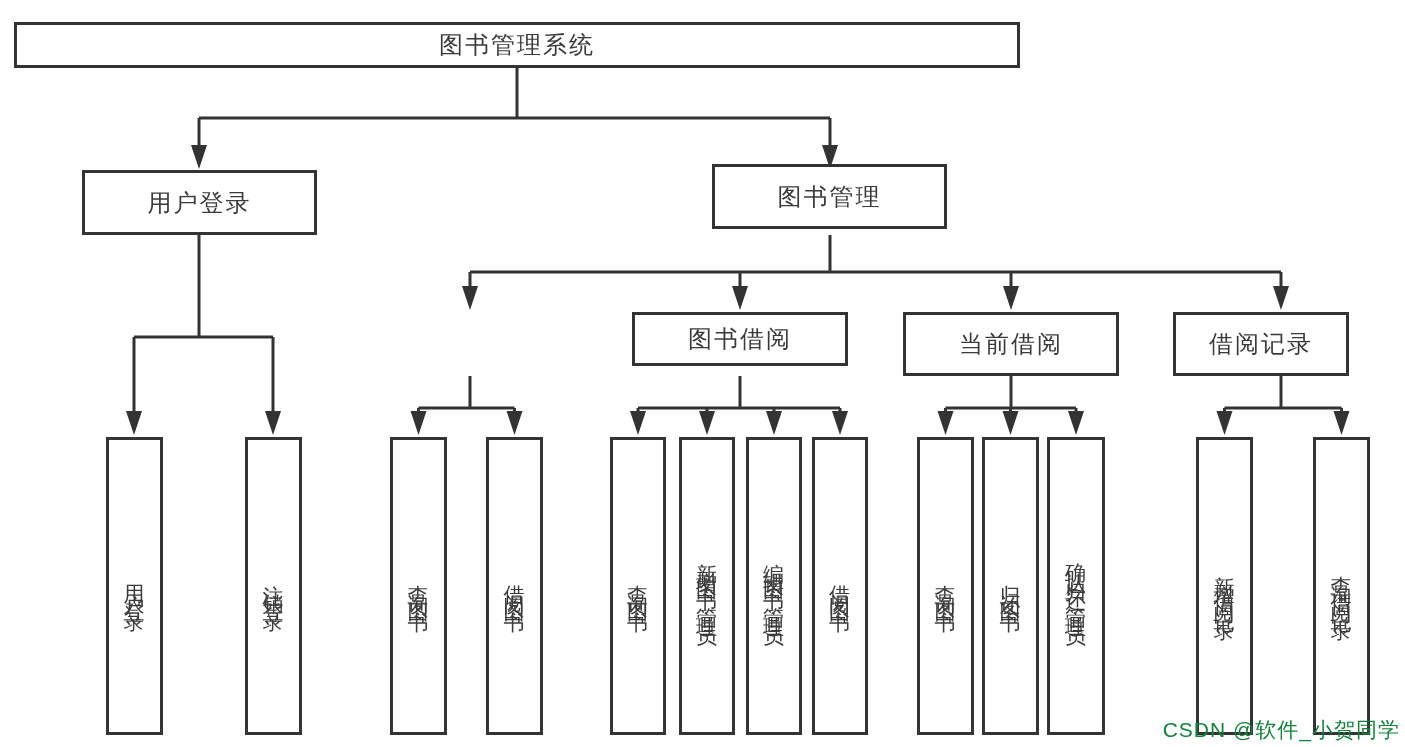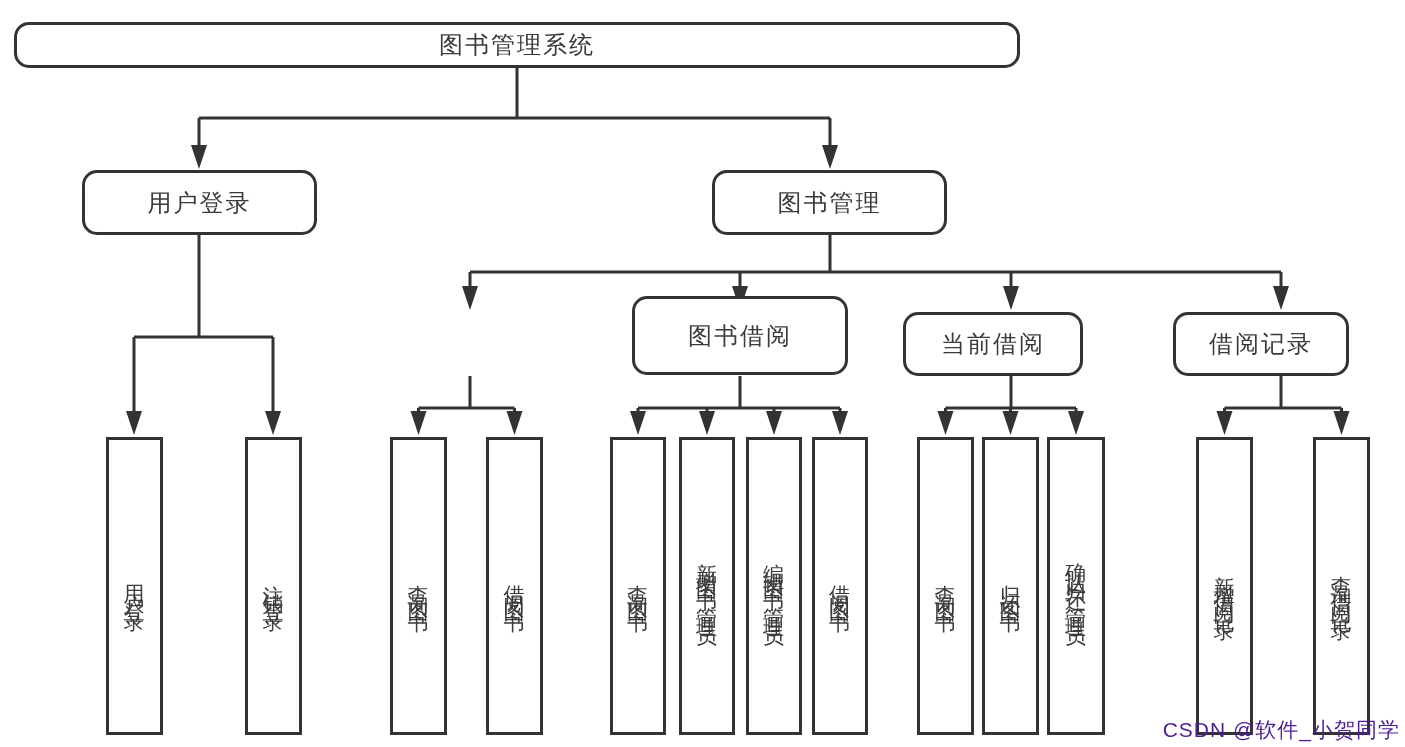--- a/index.html
+++ b/index.html
@@ -20,35 +20,35 @@
     position: absolute;
     box-sizing: border-box;
     background: #ffffff;
     border: 3px solid #333333;
     display: flex;
     align-items: center;
     justify-content: center;
     color: #3a3a3a;
     z-index: 2;
   }
-  .node.h { font-size: 24px; letter-spacing: 2px; white-space: nowrap; border-radius: 15px; }
+  .node.h { font-size: 24px; letter-spacing: 2px; white-space: nowrap; }
   .node.v { font-size: 21px; }
   .node.v .vtext {
     writing-mode: vertical-rl;
     text-orientation: mixed;
     letter-spacing: 9px;
     line-height: 1;
   }
   .watermark {
     position: absolute;
     right: 5px;
     bottom: 3px;
     font-size: 21px;
     letter-spacing: 1px;
-    color: #4c1d95;
+    color: #15803d;
     z-index: 5;
     white-space: nowrap;
   }
   .wire   { stroke: #333333; stroke-width: 3; fill: none; }
   .ahead  { fill: #333333; stroke: none; }
 </style>
 </head>
 <body>
 
 <div class="canvas">
@@ -103,28 +103,28 @@
     </g>
   </svg>
 
   <div class="node h" style="left:14px;top:22px;width:1006px;height:46px">
     <span>图书管理系统</span>
   </div>
 
   <div class="node h" style="left:82px;top:170px;width:235px;height:65px">
     <span>用户登录</span>
   </div>
-  <div class="node h" style="left:712px;top:170px;width:235px;height:65px">
+  <div class="node h" style="left:712px;top:164px;width:235px;height:65px">
     <span>图书管理</span>
   </div>
 
-  <div class="node h" style="left:632px;top:296px;width:216px;height:79px">
+  <div class="node h" style="left:632px;top:312px;width:216px;height:54px">
     <span>图书借阅</span>
   </div>
-  <div class="node h" style="left:903px;top:312px;width:180px;height:64px">
+  <div class="node h" style="left:903px;top:312px;width:216px;height:64px">
     <span>当前借阅</span>
   </div>
   <div class="node h" style="left:1173px;top:312px;width:176px;height:64px">
     <span>借阅记录</span>
   </div>
 
   <div class="node v" style="left:106px;top:437px;width:57px;height:298px">
     <span class="vtext">用户登录</span>
   </div>
   <div class="node v" style="left:245px;top:437px;width:57px;height:298px">

